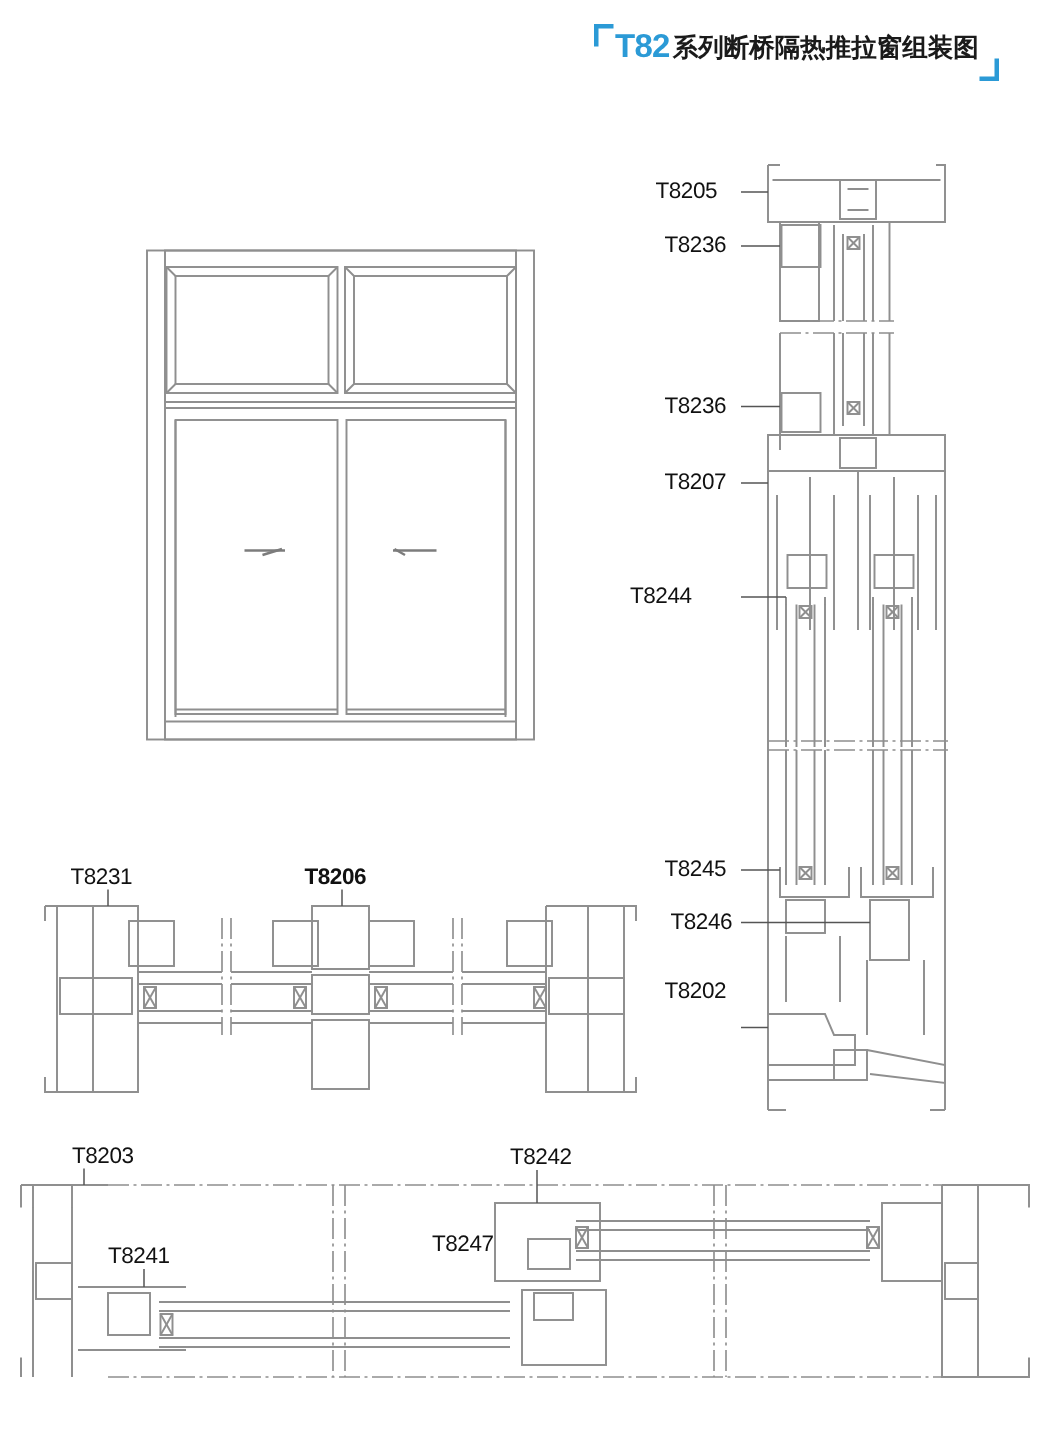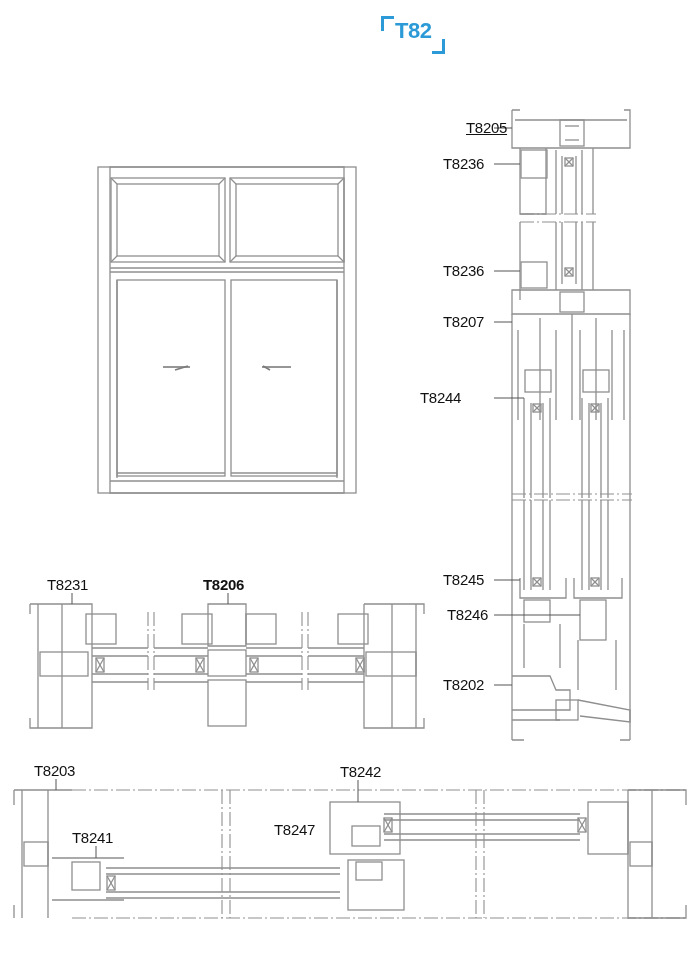--- a/index.html
+++ b/index.html
@@ -1,34 +1,35 @@
 <!DOCTYPE html>
 <html><head>
   <meta charset="utf-8">
   <style>
     html, body { margin: 0; padding: 0; background: #ffffff; }
     body { width: 700px; height: 965px; position: relative; overflow: hidden; font-family: "Liberation Sans", sans-serif; }
-    .title { position: absolute; left: 381px; top: 16px; height: 30px; display: flex; align-items: center; justify-content: space-between; }
+    .title { position: absolute; left: 396px; top: 16px; height: 30px; display: flex; align-items: center; justify-content: space-between; }
     .title .bracket-tl { position: absolute; left: 0; top: 0; width: 10px; height: 12px; border-top: 3px solid #2b9ad6; border-left: 3px solid #2b9ad6; }
     .title .bracket-br { position: absolute; right: -14px; bottom: -8px; width: 10px; height: 12px; border-bottom: 3px solid #2b9ad6; border-right: 3px solid #2b9ad6; }
     .title .code { color: #2b9ad6; font-weight: bold; font-size: 22px; margin-left: 14px; letter-spacing: -0.5px; }
     .title .name { color: #1a1a1a; font-weight: bold; font-size: 17px; margin-left: 2px; }
     .label { position: absolute; font-family: "Liberation Sans", sans-serif; font-size: 15px; color: #111; letter-spacing: -0.3px; }
     svg.drawing { position: absolute; left: 0; top: 0; }
     .ln { stroke: #8f8f8f; stroke-width: 1.3; fill: none; }
     .ln2 { stroke: #7c7c7c; stroke-width: 1.6; fill: none; }
     .dash { stroke: #8f8f8f; stroke-width: 1.1; fill: none; stroke-dasharray: 14 3 2 3; }
     .lead { stroke: #555; stroke-width: 1; fill: none; }
   </style>
 </head>
 <body>
 
 <div class="title">
   <span class="bracket-tl"></span>
   <span class="code">T82</span>
+  <span class="name">系列断桥隔热推拉窗组装图</span>
   <span class="bracket-br"></span>
 </div>
 
 <svg class="drawing" width="700" height="965" viewBox="0 0 700 965">
 
   <g>
     <rect class="ln" x="98" y="167" width="258" height="326"></rect>
     <rect class="ln" x="110" y="167" width="234" height="326"></rect>
     <line class="ln" x1="110" y1="481" x2="344" y2="481"></line>
 
@@ -198,28 +199,28 @@
     <line class="lead" x1="494" y1="615" x2="580" y2="615"></line>
     <line class="lead" x1="494" y1="685" x2="512" y2="685"></line>
     <line class="lead" x1="72" y1="593" x2="72" y2="604"></line>
     <line class="lead" x1="228" y1="593" x2="228" y2="604"></line>
     <line class="lead" x1="56" y1="779" x2="56" y2="790"></line>
     <line class="lead" x1="96" y1="846" x2="96" y2="858"></line>
     <line class="lead" x1="358" y1="780" x2="358" y2="802"></line>
   </g>
 </svg>
 
-<span class="label" style="left:466px; top:119px;text-decoration:underline;">T8205</span>
+<span class="label" style="left:437px; top:119px;">T8205</span>
 <span class="label" style="left:443px; top:155px;">T8236</span>
 <span class="label" style="left:443px; top:262px;">T8236</span>
 <span class="label" style="left:443px; top:313px;">T8207</span>
 <span class="label" style="left:420px; top:389px;">T8244</span>
 <span class="label" style="left:443px; top:571px;text-align:center;">T8245</span>
 <span class="label" style="left:447px; top:606px;">T8246</span>
-<span class="label" style="left:443px; top:676px;">T8202</span>
+<span class="label" style="left:443px; top:652px;">T8202</span>
 
 <span class="label" style="left:47px; top:576px;">T8231</span>
 <span class="label" style="left:203px; top:576px;font-weight:bold;">T8206</span>
 
-<span class="label" style="left:34px; top:762px;">T8203</span>
+<span class="label" style="left:48px; top:762px;">T8203</span>
 <span class="label" style="left:72px; top:829px;">T8241</span>
 <span class="label" style="left:340px; top:763px;">T8242</span>
-<span class="label" style="left:274px; top:821px;text-align:center;">T8247</span>
+<span class="label" style="left:288px; top:821px;text-align:center;">T8247</span>
 
 </body></html>

